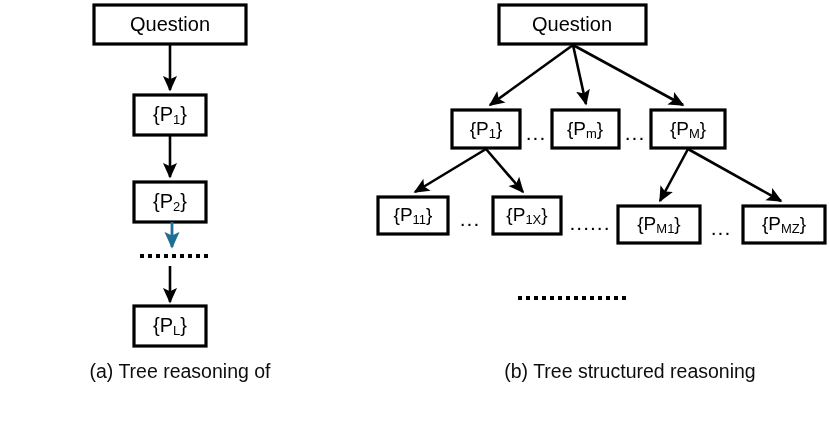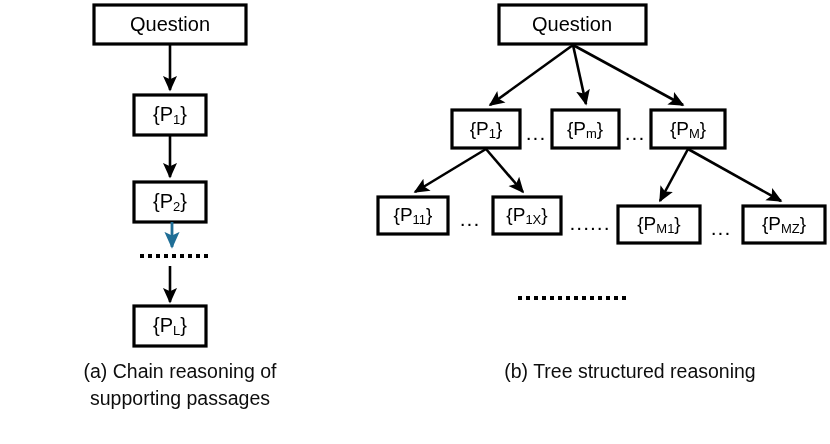--- a/index.html
+++ b/index.html
@@ -217,21 +217,20 @@
         <rect class="dot" x="590" y="296" width="4" height="4"></rect>
         <rect class="dot" x="598" y="296" width="4" height="4"></rect>
         <rect class="dot" x="606" y="296" width="4" height="4"></rect>
         <rect class="dot" x="614" y="296" width="4" height="4"></rect>
         <rect class="dot" x="622" y="296" width="4" height="4"></rect>
       </g>
     </g>
   </svg>
 
   <div class="caption" id="caption-a">
-    <div>(a) Chain reasoning of</div>
-    <div>supporting passages</div>
+    <div>(a) Tree reasoning of</div>
   </div>
 
   <div class="caption" id="caption-b">
     <div>(b) Tree structured reasoning</div>
   </div>
 
 </div>
 
 </body></html>

